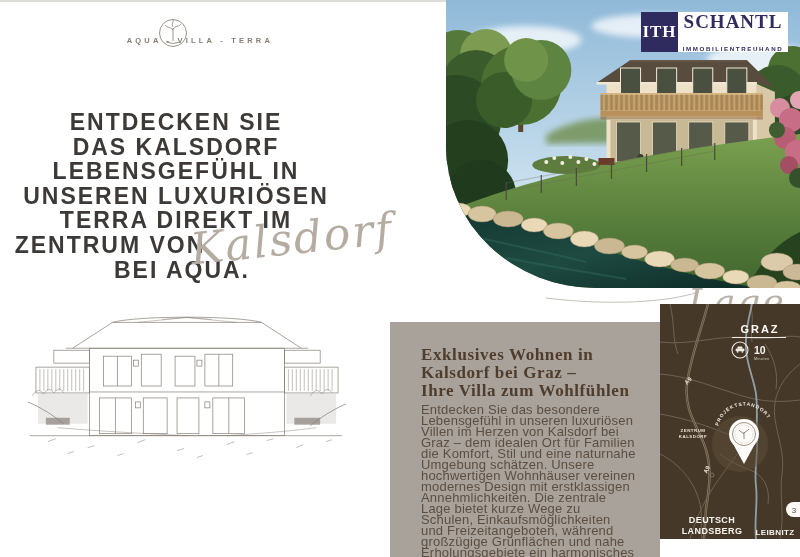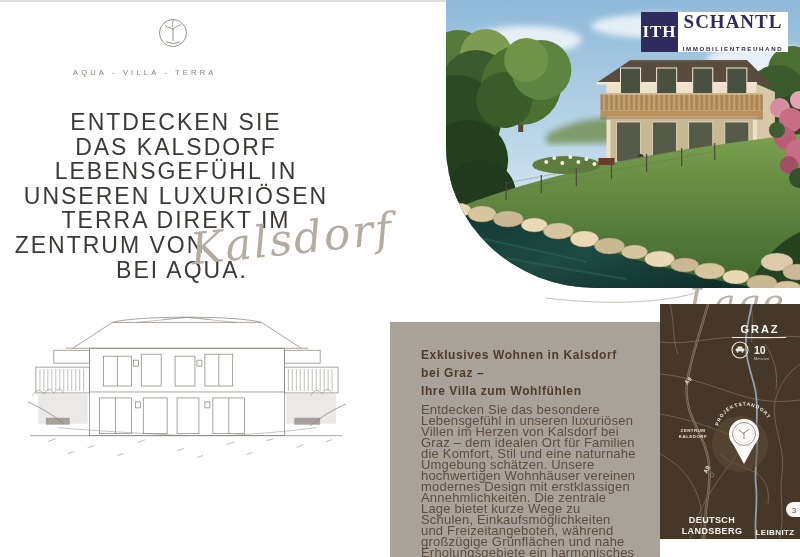--- a/index.html
+++ b/index.html
@@ -2,24 +2,24 @@
 <html><head>
 <meta charset="utf-8">
 <style>
   html,body{margin:0;padding:0;background:#e9e7e4;}
   .page{position:relative;width:800px;height:557px;background:#ffffff;overflow:hidden;
         font-family:"Liberation Sans",sans-serif;}
   .scan-edge{position:absolute;left:0;top:0;width:447px;height:2px;background:#d6d4d0;opacity:.8;}
 
   
   .brand-logo{position:absolute;left:156px;top:15px;width:34px;height:36px;}
-  .brand-wordmark{position:absolute;left:73px;top:68px;width:200px;text-align:left;
-      font-size:7.5px;letter-spacing:3.2px;color:#857e75;font-weight:normal;}
+  .brand-wordmark{position:absolute;left:73px;top:36px;width:200px;text-align:right;
+      font-size:7.5px;letter-spacing:3.2px;color:#857e75;font-weight:bold;}
   .hero{position:absolute;left:0;top:110px;width:352px;text-align:center;
-      color:#3d3936;font-size:23px;line-height:24.6px;letter-spacing:2px;font-weight:400;}
+      color:#3d3936;font-size:23px;line-height:24.6px;letter-spacing:2px;font-weight:700;}
   .hero .ln{display:block;}
   .hero .shift-left{transform:translateX(-66px);}
   .hero .shift-right{transform:translateX(6px);}
   .script{font-family:"DejaVu Serif",serif;font-style:italic;color:#b4aca1;}
   .kalsdorf{position:absolute;left:190px;top:213px;font-size:44px;letter-spacing:2px;
       transform:rotate(-6deg);z-index:5;}
   .sketch{position:absolute;left:28px;top:310px;width:318px;height:150px;}
 
   
   .photo{position:absolute;left:446px;top:0;width:354px;height:288px;
@@ -33,22 +33,22 @@
       display:flex;flex-direction:column;justify-content:center;gap:12px;}
   .schantl-name{font-family:"Liberation Serif",serif;font-weight:bold;font-size:19px;
       letter-spacing:1px;line-height:20px;}
   .schantl-sub{font-size:6.2px;letter-spacing:1.6px;font-weight:bold;margin-top:1px;}
   .lage-svg{position:absolute;left:540px;top:284px;width:260px;height:40px;overflow:visible;}
 
   
   .info-panel{position:absolute;left:390px;top:322px;width:270px;height:235px;
       background:#a9a29a;overflow:hidden;}
   .panel-inner{padding:24px 24px 0 31px;}
-  .panel-heading{font-size:12px;font-weight:bold;letter-spacing:.6px;color:#4e3d2c;
-      line-height:18px;}
+  .panel-heading{font-size:17px;font-weight:bold;letter-spacing:.6px;color:#4e3d2c;
+      line-height:18px;font-family:Liberation Serif, serif;}
   .p1{margin-top:4px;width:215px;font-size:13px;line-height:11px;letter-spacing:.2px;
       color:#5c4e41;}
   .p2{margin-top:11px;width:215px;font-size:9.3px;line-height:10.8px;letter-spacing:.2px;
       color:#f3efe9;}
 
   .map-panel{position:absolute;left:660px;top:304px;width:140px;height:235px;
       background:#463828;overflow:hidden;}
   .map-panel svg{display:block;}
 </style>
 </head>

